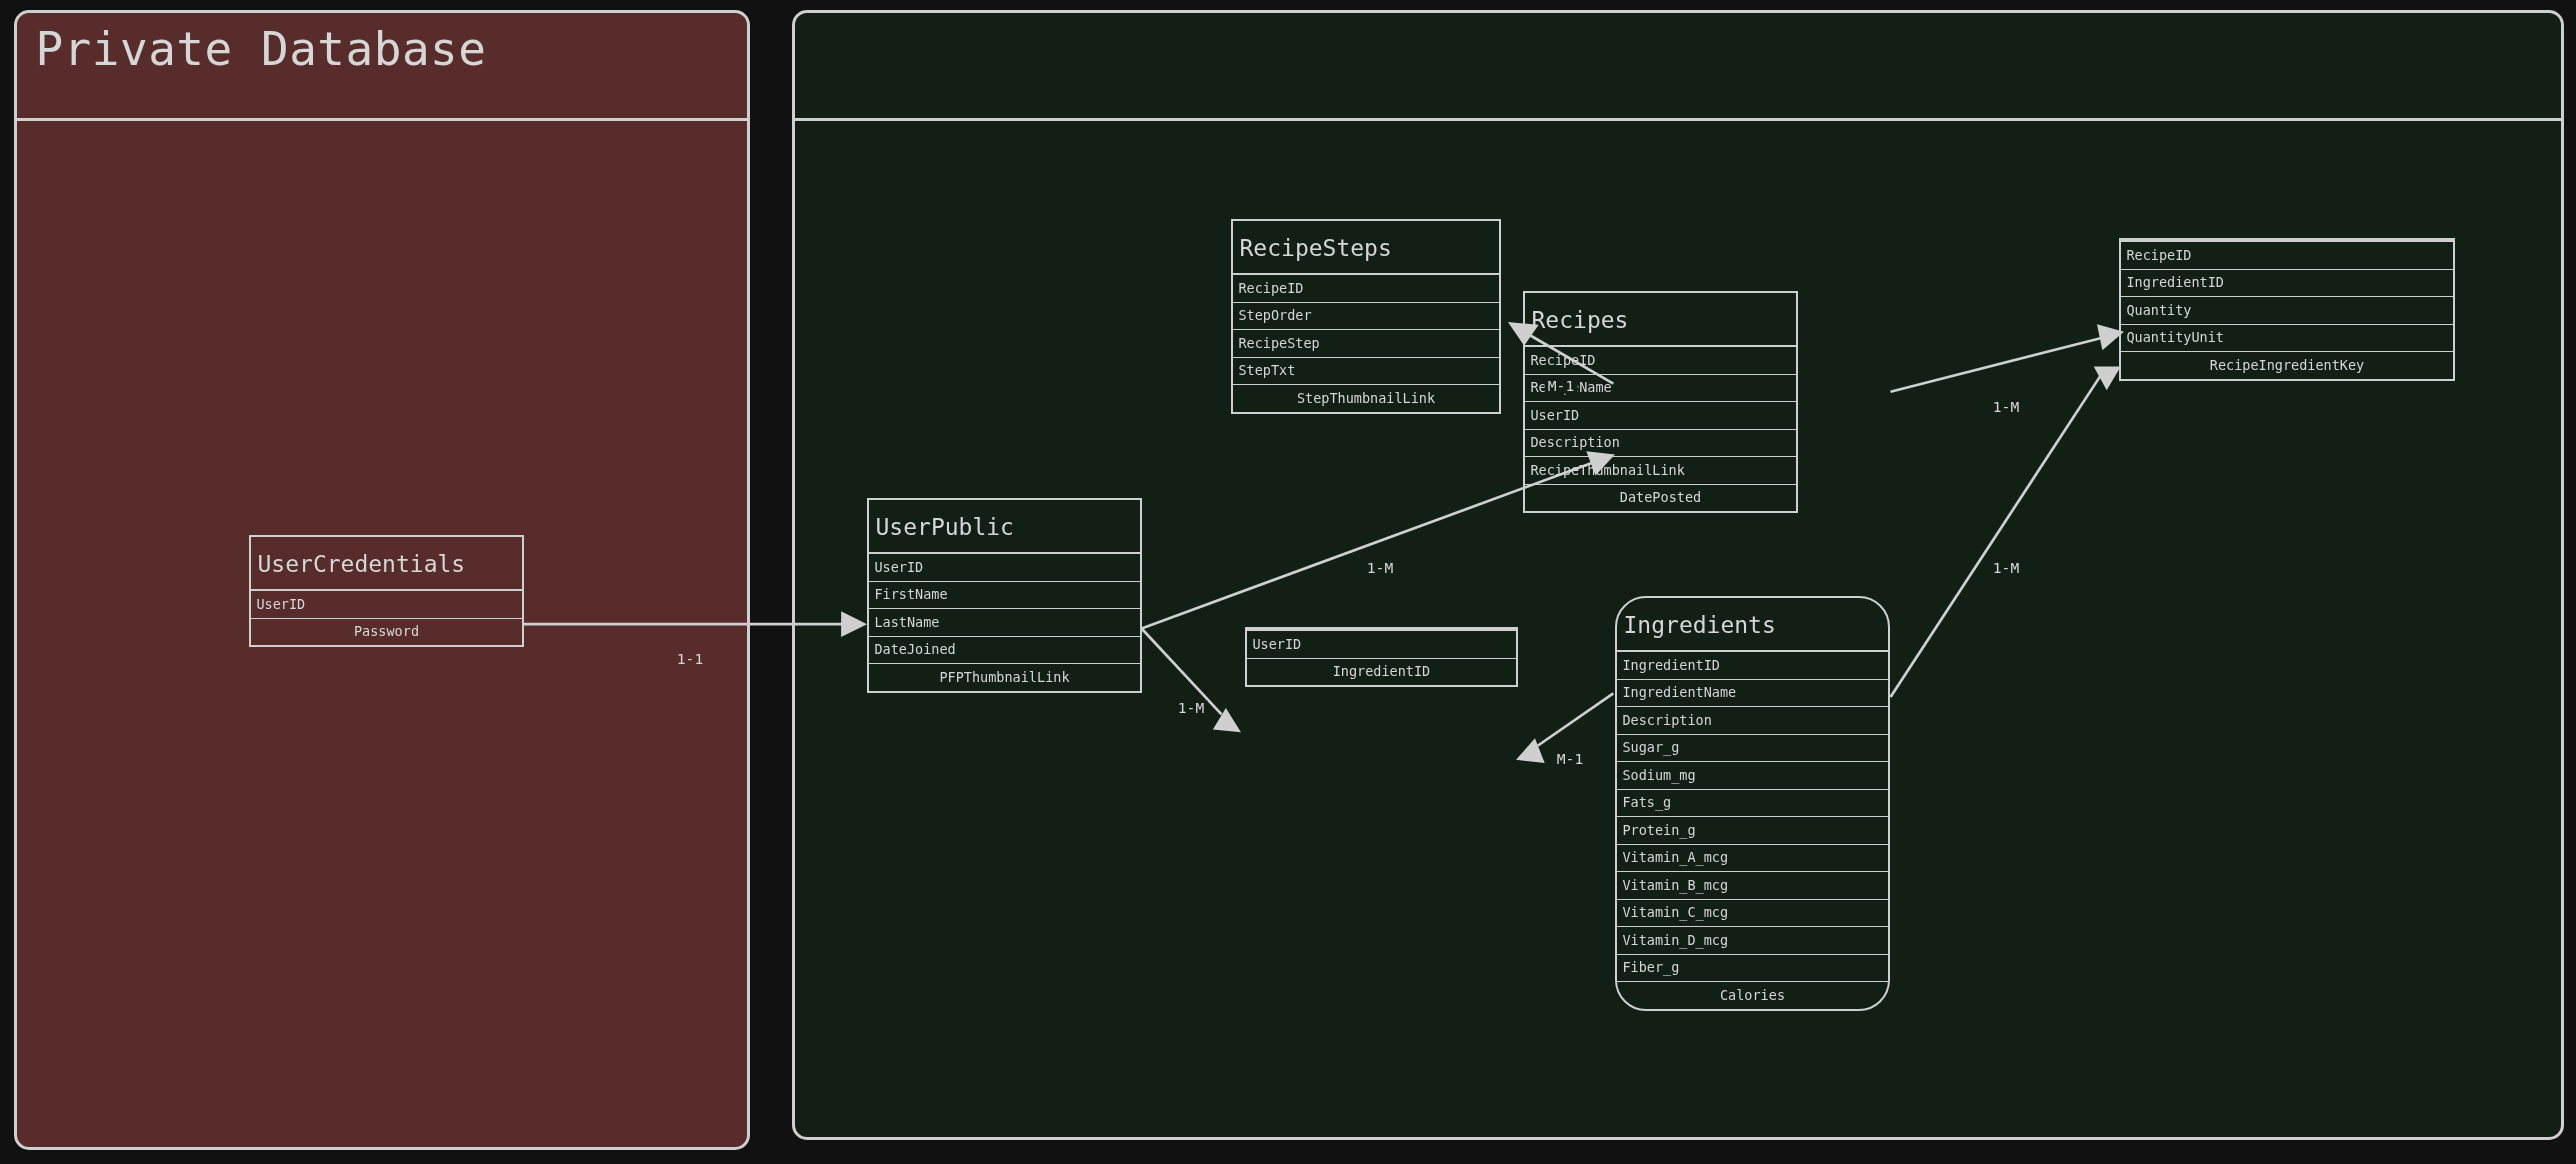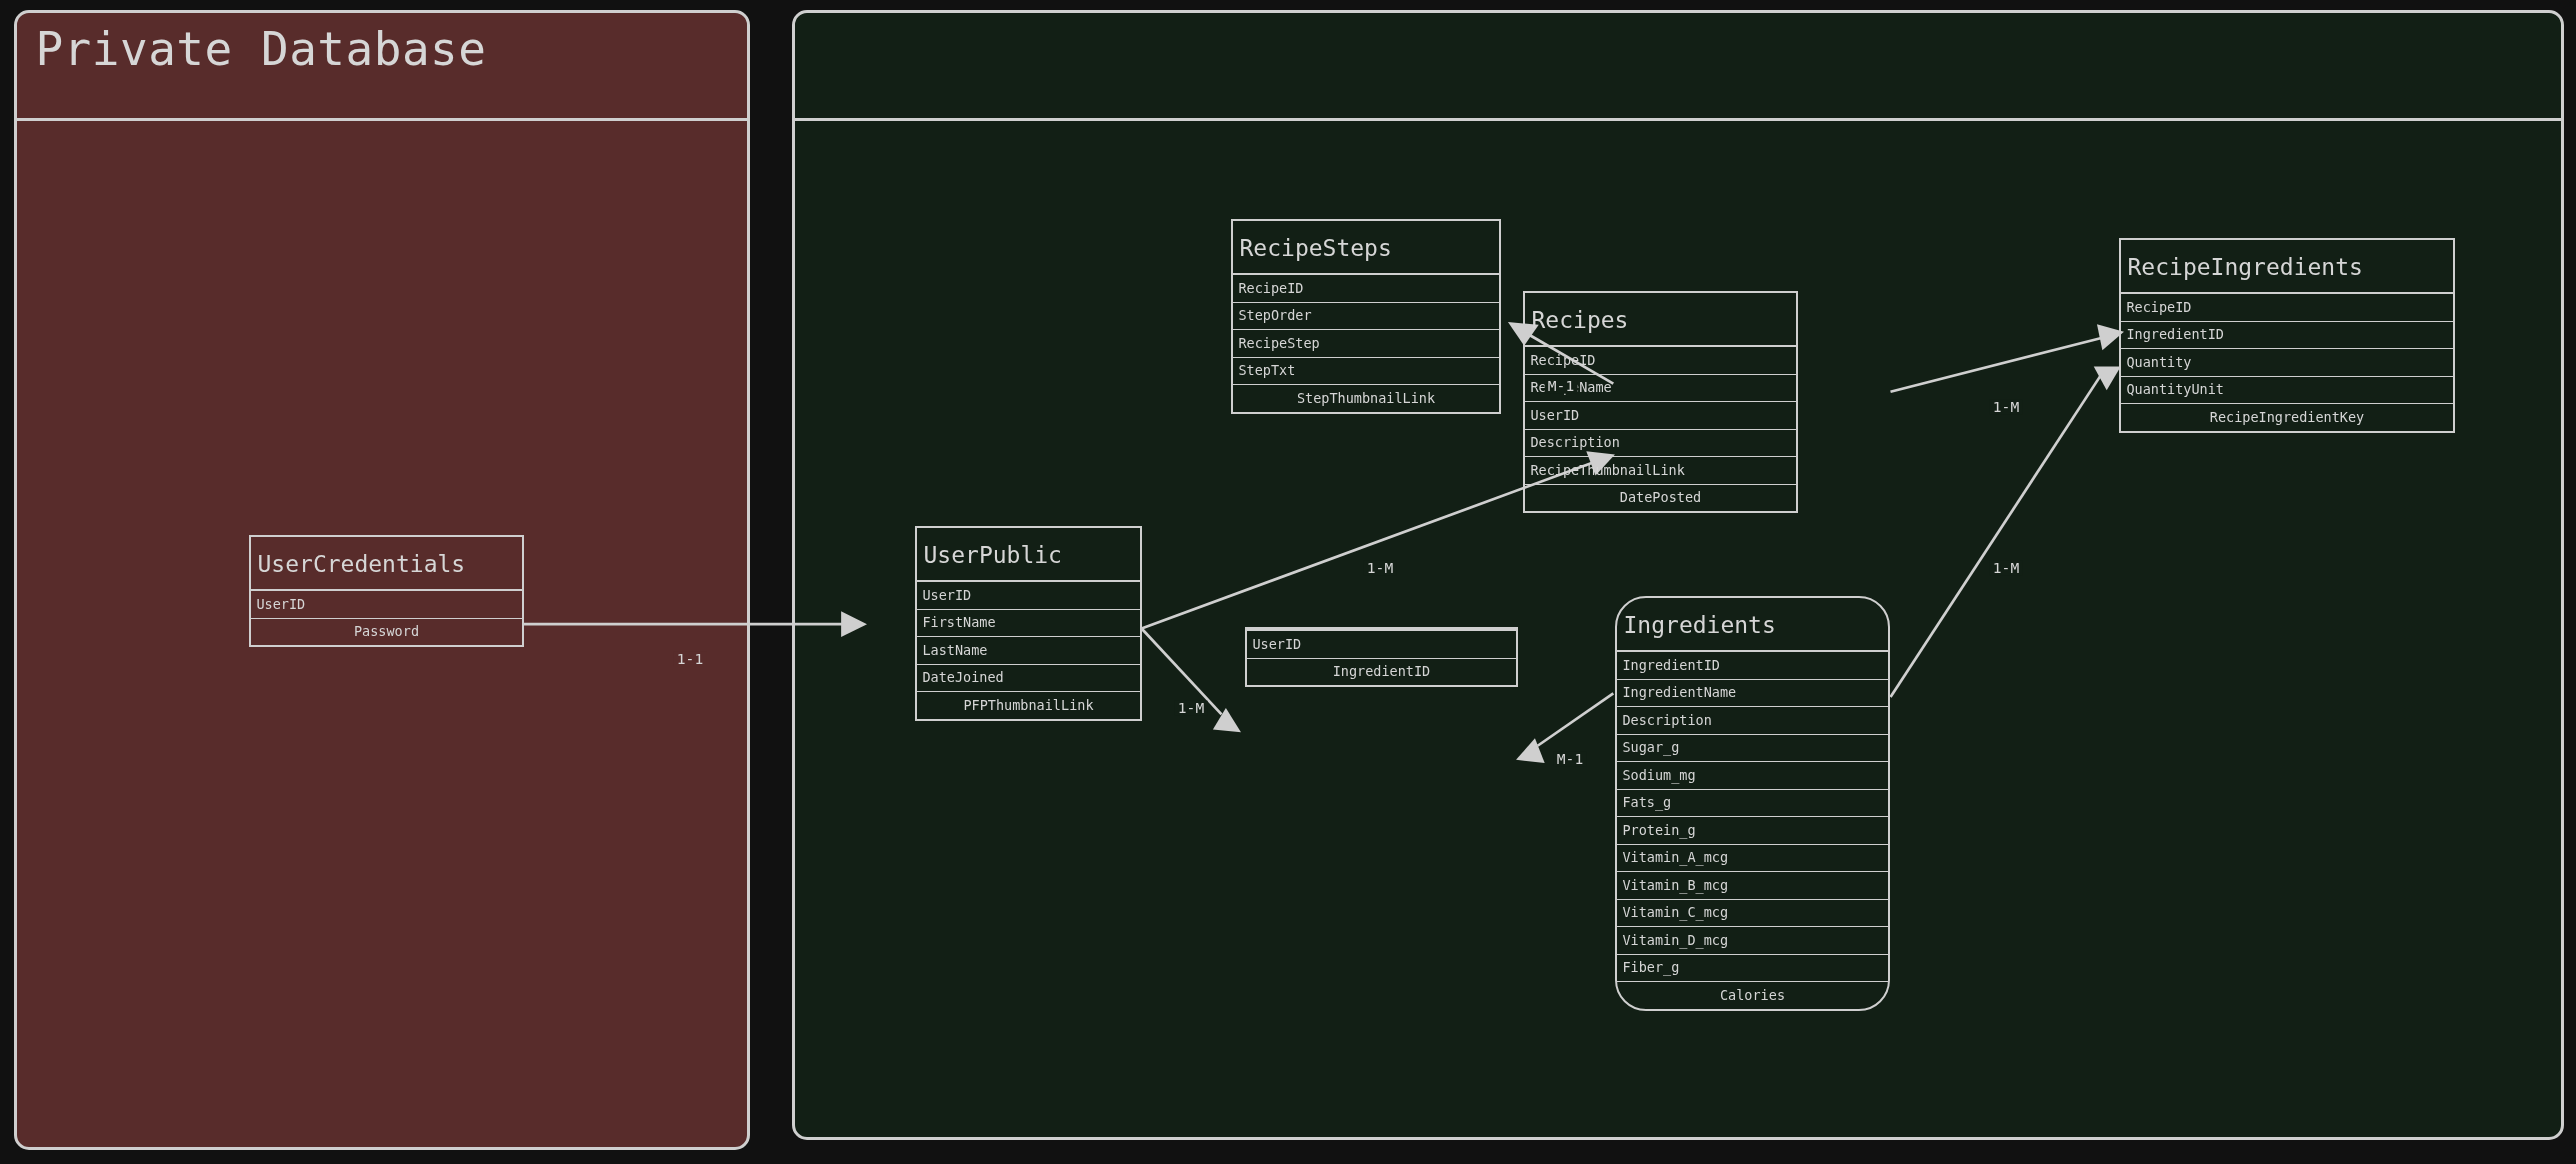--- a/index.html
+++ b/index.html
@@ -162,21 +162,21 @@
   </div>
 
   <div class="entity" style="left:249px; top:535px; width:275px;">
     <div class="entity-title">UserCredentials</div>
     <div class="entity-attrs">
       <div class="attr">UserID</div>
       <div class="attr">Password</div>
     </div>
   </div>
 
-  <div class="entity" style="left:867px; top:526px; width:227px;margin-left:48px;">
+  <div class="entity" style="left:867px; top:498px; width:275px;">
     <div class="entity-title">UserPublic</div>
     <div class="entity-attrs">
       <div class="attr">UserID</div>
       <div class="attr">FirstName</div>
       <div class="attr">LastName</div>
       <div class="attr">DateJoined</div>
       <div class="attr">PFPThumbnailLink</div>
     </div>
   </div>
 
@@ -197,21 +197,20 @@
       <div class="attr">RecipeID</div>
       <div class="attr">RecipeName</div>
       <div class="attr">UserID</div>
       <div class="attr">Description</div>
       <div class="attr">RecipeThumbnailLink</div>
       <div class="attr">DatePosted</div>
     </div>
   </div>
 
   <div class="entity" style="left:2119px; top:238px; width:336px;">
-    <div class="entity-title">RecipeIngredients</div>
     <div class="entity-attrs">
       <div class="attr">RecipeID</div>
       <div class="attr">IngredientID</div>
       <div class="attr">Quantity</div>
       <div class="attr">QuantityUnit</div>
       <div class="attr">RecipeIngredientKey</div>
     </div>
   </div>
 
   <div class="entity" style="left:1245px; top:627px; width:273px;">

